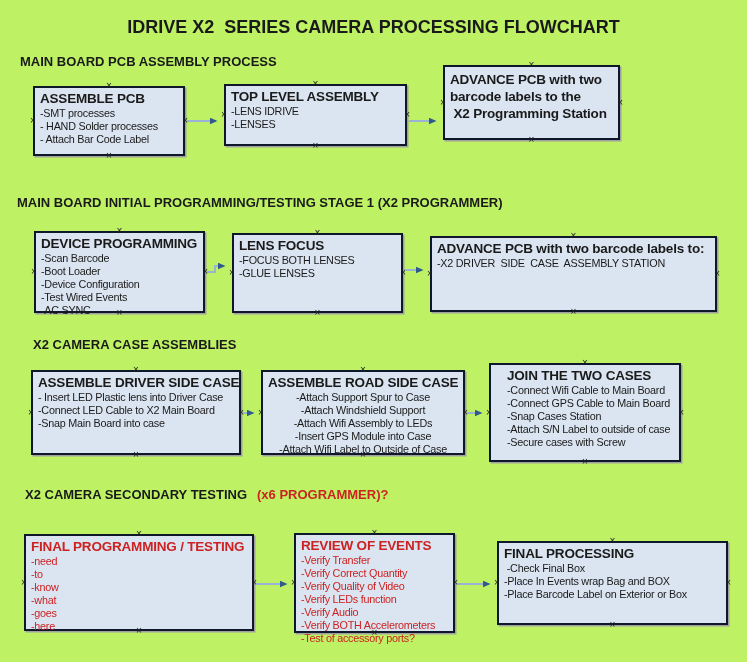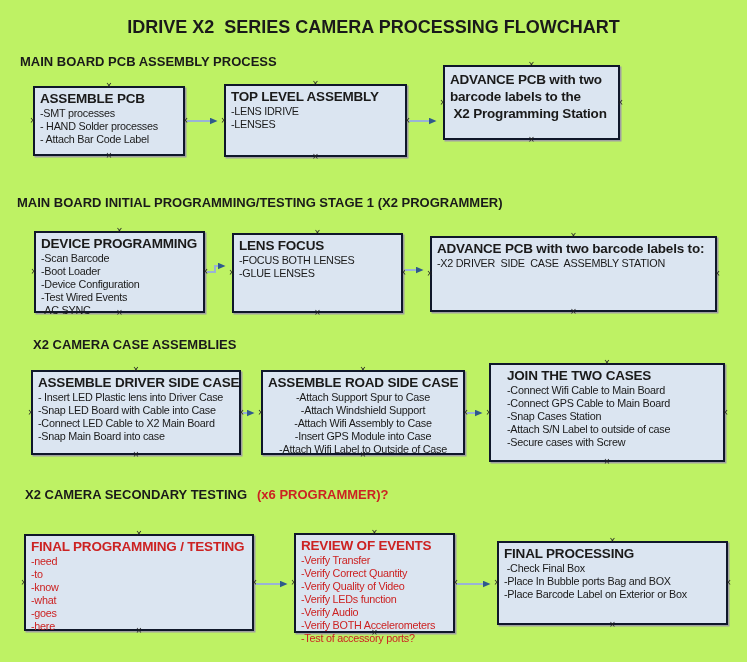--- a/index.html
+++ b/index.html
@@ -54,21 +54,21 @@
     <span class="cp cp-top"></span>
     <span class="cp cp-bottom"></span>
     <span class="cp cp-left"></span>
     <span class="cp cp-right"></span>
     <div class="box-title">ASSEMBLE PCB</div>
     <div class="box-item">-SMT processes</div>
     <div class="box-item">- HAND Solder processes</div>
     <div class="box-item">- Attach Bar Code Label</div>
   </div>
 
-  <div class="fc-box" style="left:224px;top:84px;width:183px;height:73px;">
+  <div class="fc-box" style="left:224px;top:84px;width:183px;height:62px;">
     <span class="cp cp-top"></span>
     <span class="cp cp-bottom"></span>
     <span class="cp cp-left"></span>
     <span class="cp cp-right"></span>
     <div class="box-title">TOP LEVEL ASSEMBLY</div>
     <div class="box-item">-LENS IDRIVE</div>
     <div class="box-item">-LENSES</div>
   </div>
 
   <div class="fc-box" style="left:443px;top:65px;width:177px;height:75px;padding-top:4px;">
@@ -117,39 +117,38 @@
 
   <div class="section-heading" style="left:33px;top:337px;">X2 CAMERA CASE ASSEMBLIES</div>
 
   <div class="fc-box" style="left:31px;top:370px;width:210px;height:85px;">
     <span class="cp cp-top"></span>
     <span class="cp cp-bottom"></span>
     <span class="cp cp-left"></span>
     <span class="cp cp-right"></span>
     <div class="box-title">ASSEMBLE DRIVER SIDE CASE</div>
     <div class="box-item">- Insert LED Plastic lens into Driver Case</div>
-    <div class="box-item">-Snap LED Board with Cable into Case</div>
     <div class="box-item">-Connect LED Cable to X2 Main Board</div>
     <div class="box-item">-Snap Main Board into case</div>
   </div>
 
   <div class="fc-box" style="left:261px;top:370px;width:204px;height:85px;text-align:center;">
     <span class="cp cp-top"></span>
     <span class="cp cp-bottom"></span>
     <span class="cp cp-left"></span>
     <span class="cp cp-right"></span>
     <div class="box-title">ASSEMBLE ROAD SIDE CASE</div>
     <div class="box-item">-Attach Support Spur to Case</div>
     <div class="box-item">-Attach Windshield Support</div>
-    <div class="box-item">-Attach Wifi Assembly to Case</div>
+    <div class="box-item">-Attach Wifi Assembly to LEDs</div>
     <div class="box-item">-Insert GPS Module into Case</div>
     <div class="box-item">-Attach Wifi Label to Outside of Case</div>
   </div>
 
-  <div class="fc-box" style="left:489px;top:363px;width:236px;height:99px;padding-left:16px;">
+  <div class="fc-box" style="left:489px;top:363px;width:192px;height:99px;padding-left:16px;">
     <span class="cp cp-top"></span>
     <span class="cp cp-bottom"></span>
     <span class="cp cp-left"></span>
     <span class="cp cp-right"></span>
     <div class="box-title">JOIN THE TWO CASES</div>
     <div class="box-item">-Connect Wifi Cable to Main Board</div>
     <div class="box-item">-Connect GPS Cable to Main Board</div>
     <div class="box-item">-Snap Cases Station</div>
     <div class="box-item">-Attach S/N Label to outside of case</div>
     <div class="box-item">-Secure cases with Screw</div>
@@ -186,21 +185,21 @@
     <div class="box-item">-Test of accessory ports?</div>
   </div>
 
   <div class="fc-box" style="left:497px;top:541px;width:231px;height:84px;">
     <span class="cp cp-top"></span>
     <span class="cp cp-bottom"></span>
     <span class="cp cp-left"></span>
     <span class="cp cp-right"></span>
     <div class="box-title">FINAL PROCESSING</div>
     <div class="box-item"> -Check Final Box</div>
-    <div class="box-item">-Place In Bubble ports Bag and BOX</div>
+    <div class="box-item">-Place In Events wrap Bag and BOX</div>
     <div class="box-item">-Place Barcode Label on Exterior or Box</div>
   </div>
 
   <svg class="arrows" width="747" height="662" viewBox="0 0 747 662">
     <defs>
       <marker id="ah" markerWidth="9" markerHeight="8" refX="6.5" refY="3.5" orient="auto" markerUnits="userSpaceOnUse">
         <path d="M0,0 L8,3.5 L0,7 z" fill="#2f5a8b"></path>
       </marker>
     </defs>
     <path d="M187,121 H216" stroke="#9ab3d5" stroke-width="2" fill="none" marker-end="url(#ah)"></path>

